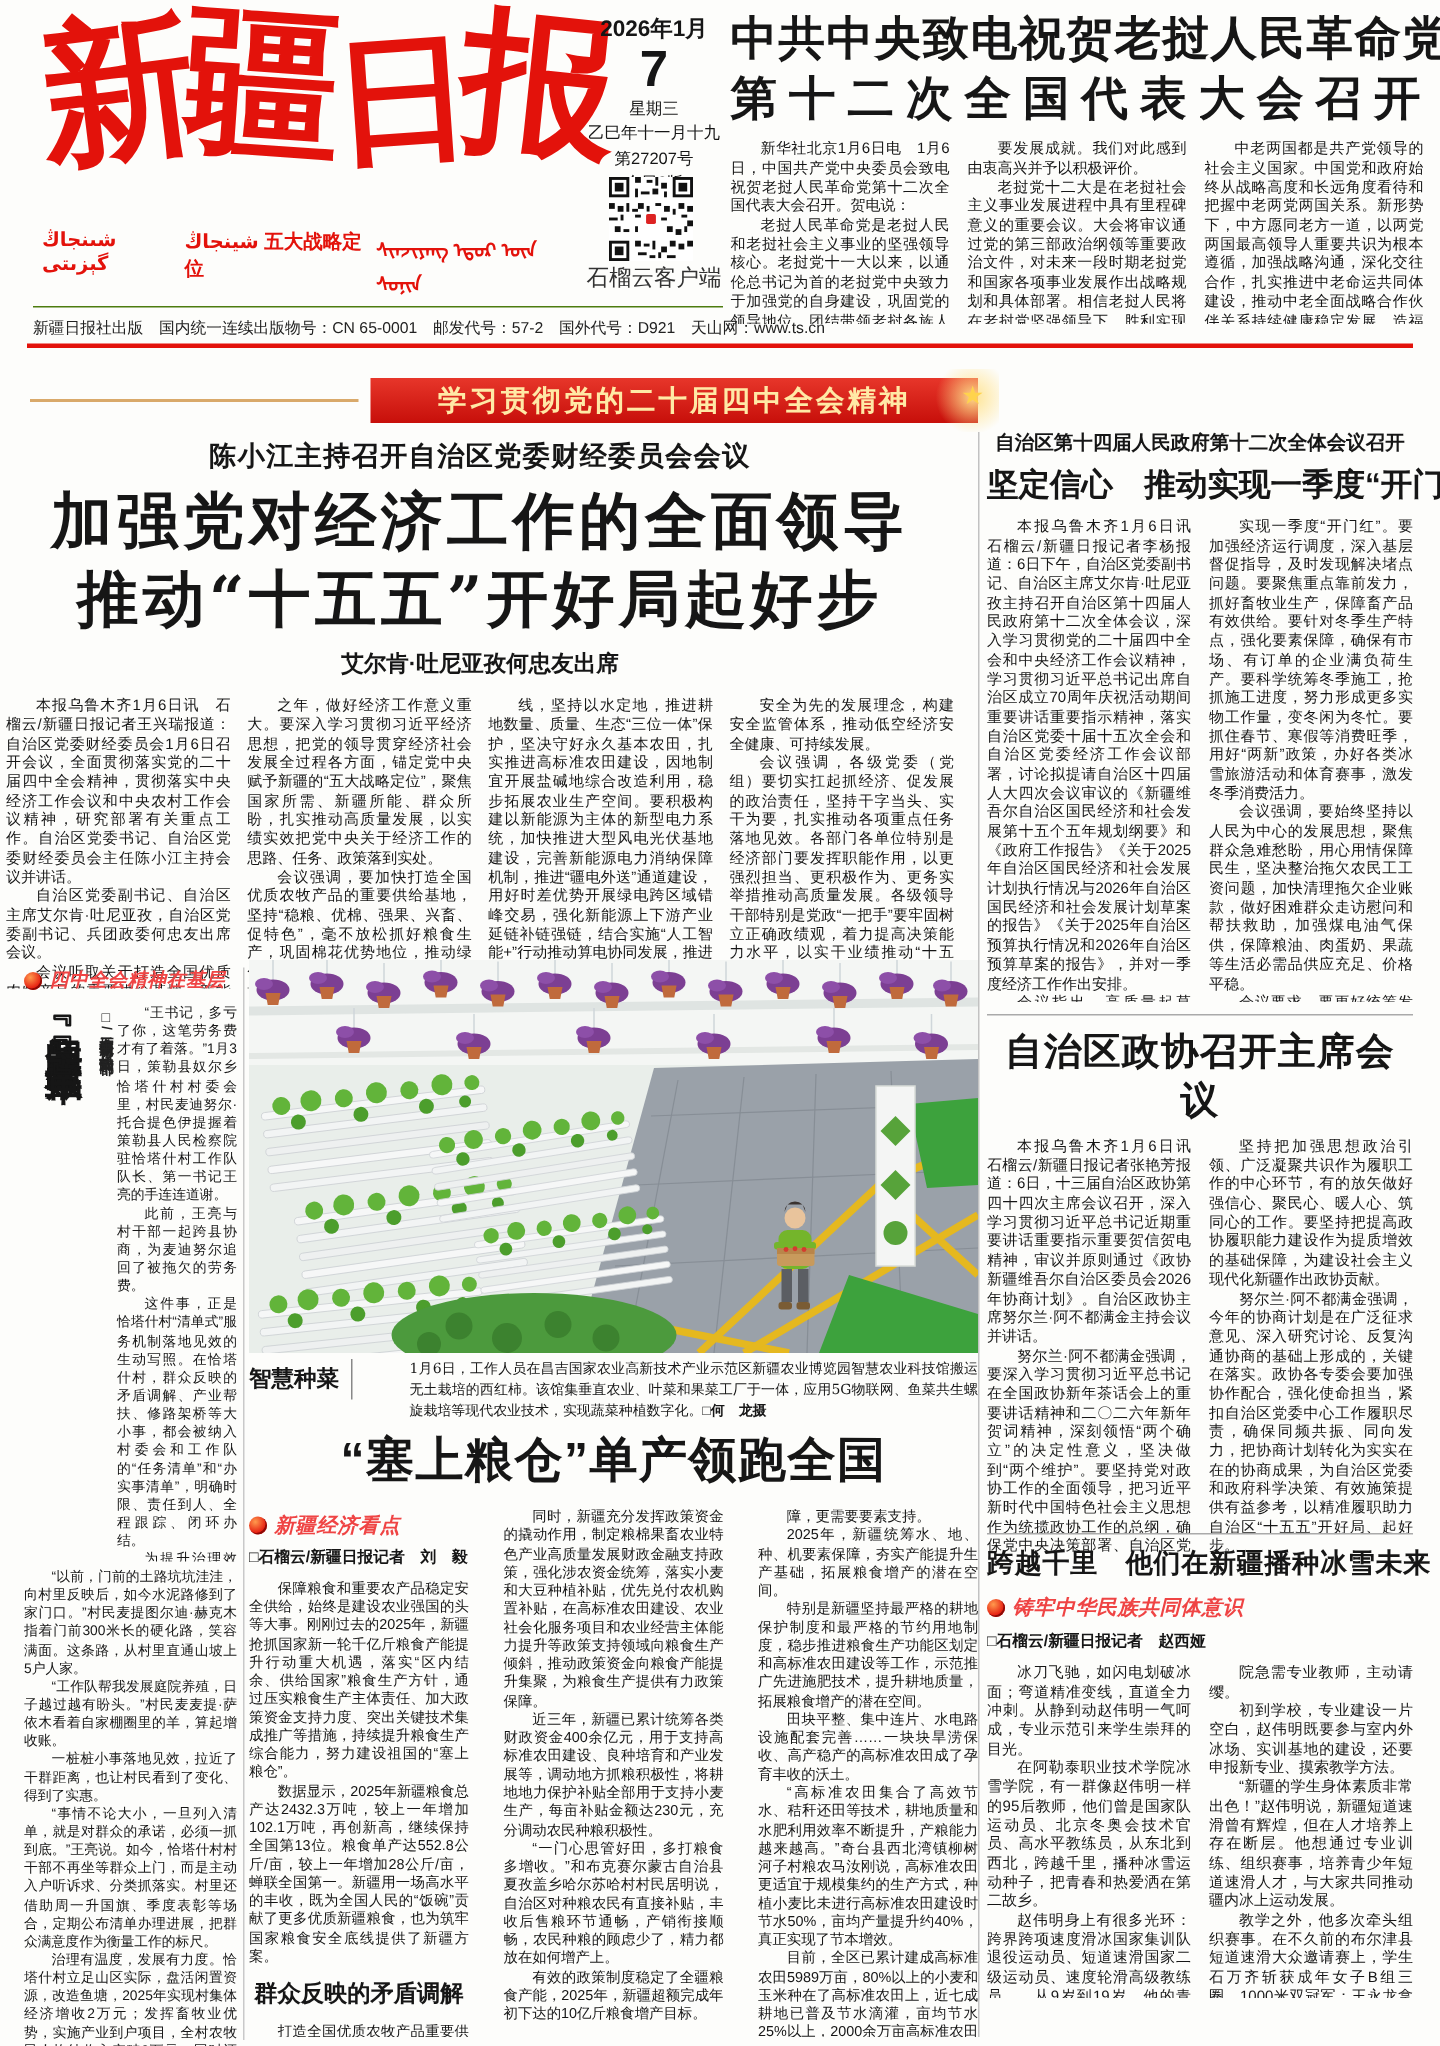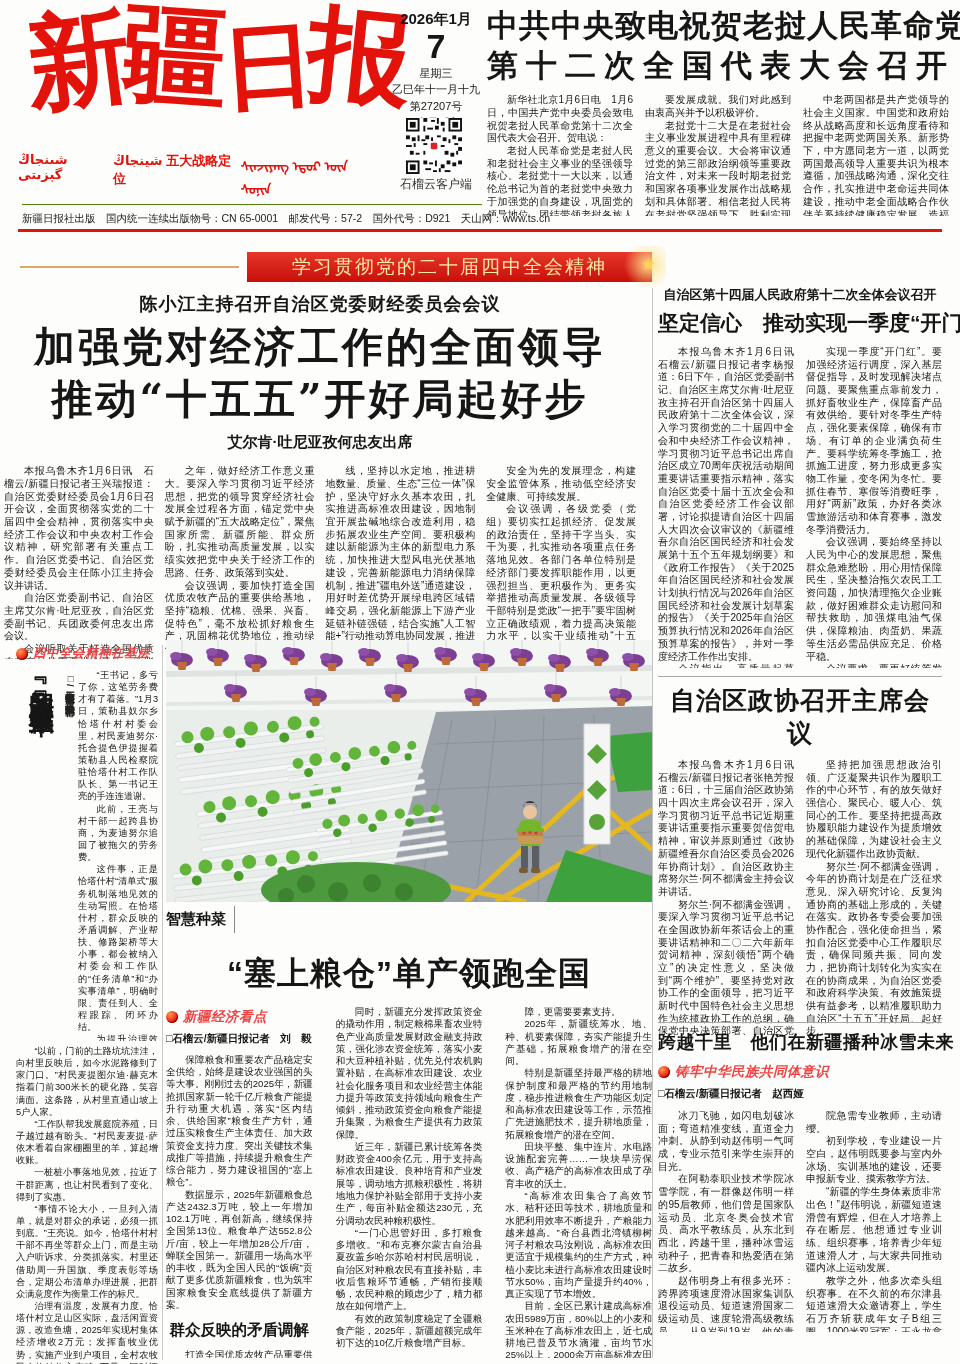--- a/index.html
+++ b/index.html
@@ -9,43 +9,43 @@
   p{margin:0;text-indent:2em;}
   
   .masthead{position:absolute;left:26px;top:4px;width:356px;height:146px;}
   .logo{font-family:"DejaVu Serif","Liberation Serif",serif;font-weight:900;color:#e3120b;
         font-size:104px;line-height:1;letter-spacing:-6px;white-space:nowrap;}
   .logo span{display:inline-block;}
   .logo span:nth-child(1){transform:rotate(-7deg) translateY(4px);}
   .logo span:nth-child(2){transform:rotate(4deg);}
   .logo span:nth-child(3){transform:rotate(-4deg) translateY(6px);font-size:92px;}
   .logo span:nth-child(4){transform:rotate(6deg);}
-  .scripts{position:absolute;left:18px;top:152px;width:360px;display:flex;justify-content:space-between;
+  .scripts{position:absolute;left:28px;top:152px;width:360px;display:flex;justify-content:space-between;
            color:#e3120b;font-size:13px;font-weight:700;}
   .dateblock{position:absolute;left:390px;top:10px;width:92px;text-align:center;}
   .db-month{font-size:15px;font-weight:800;}
   .db-day{font-size:34px;font-weight:800;line-height:1.05;}
   .db-small{font-size:11px;line-height:1.5;}
   .qr{position:absolute;left:406px;top:118px;width:56px;height:56px;}
-  .qr-label{position:absolute;left:390px;top:176px;width:92px;text-align:center;font-size:12px;color:#333;}
+  .qr-label{position:absolute;left:390px;top:176px;width:92px;text-align:center;font-size:15px;color:#333;}
   .publine{position:absolute;left:22px;top:204px;width:460px;font-size:10.5px;color:#222;
            border-top:1px solid #4d7c0f;padding-top:7px;white-space:nowrap;}
   .red-rule{position:absolute;left:18px;top:229px;width:924px;height:3px;background:#e3120b;}
   
   .top-story{position:absolute;left:487px;top:6px;width:462px;}
   .ts-h{font-weight:900;font-size:31px;line-height:1.28;text-align:center;letter-spacing:1px;white-space:nowrap;}
   .ts-h .l2{letter-spacing:8px;}
   .ts-cols{display:flex;gap:12px;margin-top:9px;height:122px;overflow:hidden;}
   .ts-cols .col{flex:1;font-size:10px;line-height:1.27;}
   
   .banner-row{position:absolute;left:20px;top:252px;width:632px;height:30px;display:flex;align-items:center;}
   .gold-line{flex:1;height:2px;background:#d9a96a;margin-right:8px;}
   .banner{position:relative;width:405px;height:30px;background:linear-gradient(180deg,#e7362a,#c70f0a);
           display:flex;align-items:center;justify-content:center;}
-  .banner-text{color:#ffe9a6;font-weight:400;font-size:19px;letter-spacing:2px;}
+  .banner-text{color:#ffe9a6;font-weight:700;font-size:19px;letter-spacing:2px;}
   .banner-glow{position:absolute;right:-14px;top:-6px;width:44px;height:42px;
      background:radial-gradient(circle at 60% 45%,rgba(255,226,140,.95),rgba(255,226,140,0) 70%);}
   .banner-star{position:absolute;right:-4px;top:2px;color:#ffd34d;font-size:17px;}
   
   .lead{position:absolute;left:4px;top:292px;width:632px;}
   .lead-kicker{text-align:center;font-size:18px;font-weight:700;letter-spacing:1px;}
   .lead-h{font-family:"DejaVu Serif","Liberation Serif",serif;font-weight:900;text-align:center;
           font-size:41px;line-height:1.26;letter-spacing:3px;margin-top:6px;white-space:nowrap;}
   .lead-deck{text-align:center;font-size:15px;font-weight:700;margin-top:8px;}
   .lead-cols{display:flex;gap:11px;margin-top:13px;height:194px;overflow:hidden;}
@@ -438,20 +438,23 @@
         <rect x="355" y="206" width="7" height="22" fill="#5b5e63"></rect>
           <rect x="366" y="206" width="7" height="22" fill="#5b5e63"></rect>
         <rect x="353" y="228" width="9" height="5" rx="2" fill="#7a5c34"></rect>
           <rect x="365" y="228" width="9" height="5" rx="2" fill="#7a5c34"></rect>
       </g>
     </svg>
   </div>
 
   <div class="caption">
     <div class="cap-label" data-bind="photo.label">智慧种菜</div>
+    <div class="cap-text jt">
+      <span data-bind="photo.caption">1月6日，工作人员在昌吉国家农业高新技术产业示范区新疆农业博览园智慧农业科技馆搬运无土栽培的西红柿。该馆集垂直农业、叶菜和果菜工厂于一体，应用5G物联网、鱼菜共生螺旋栽培等现代农业技术，实现蔬菜种植数字化。</span><span class="credit" data-bind="photo.credit">□何　龙摄</span>
+    </div>
   </div>
 
   <div class="grain">
     <div class="grain-h" data-bind="grain_story.headline">“塞上粮仓”单产领跑全国</div>
     <div class="grain-cols">
       <div class="col jt">
         <div class="tagrow">
           <span class="tag-ico"></span>
           <span class="tag-text" data-bind="grain_story.section_tag">新疆经济看点</span>
         </div>

